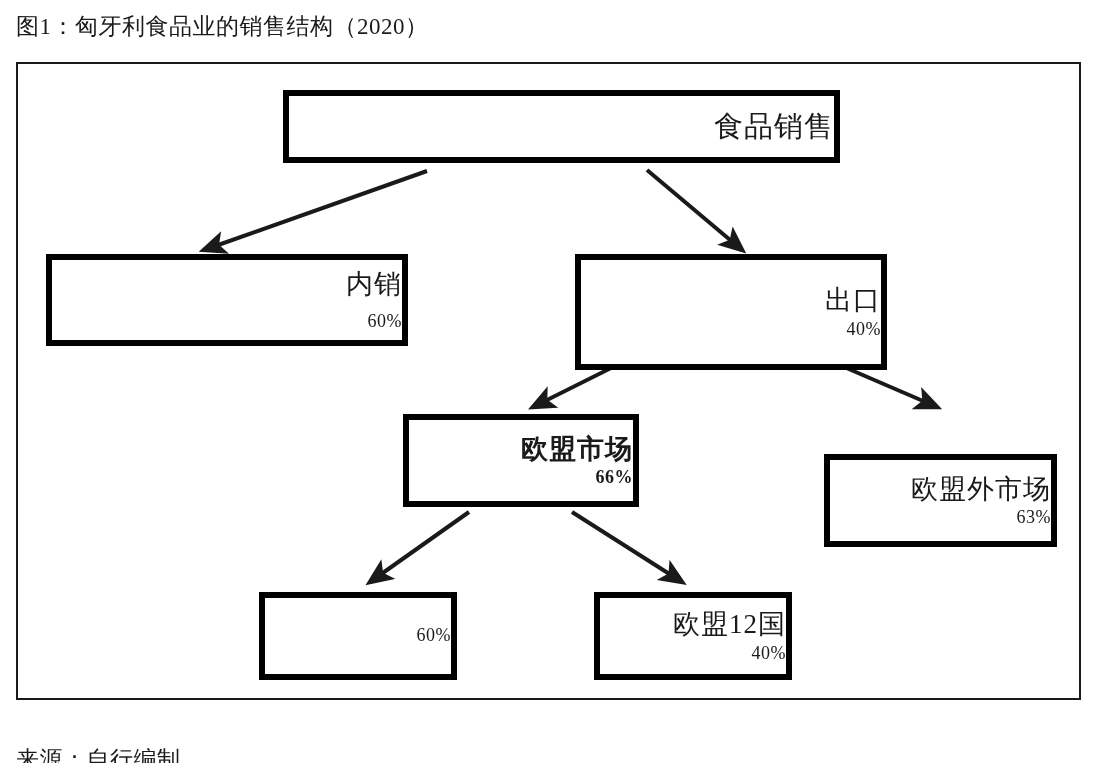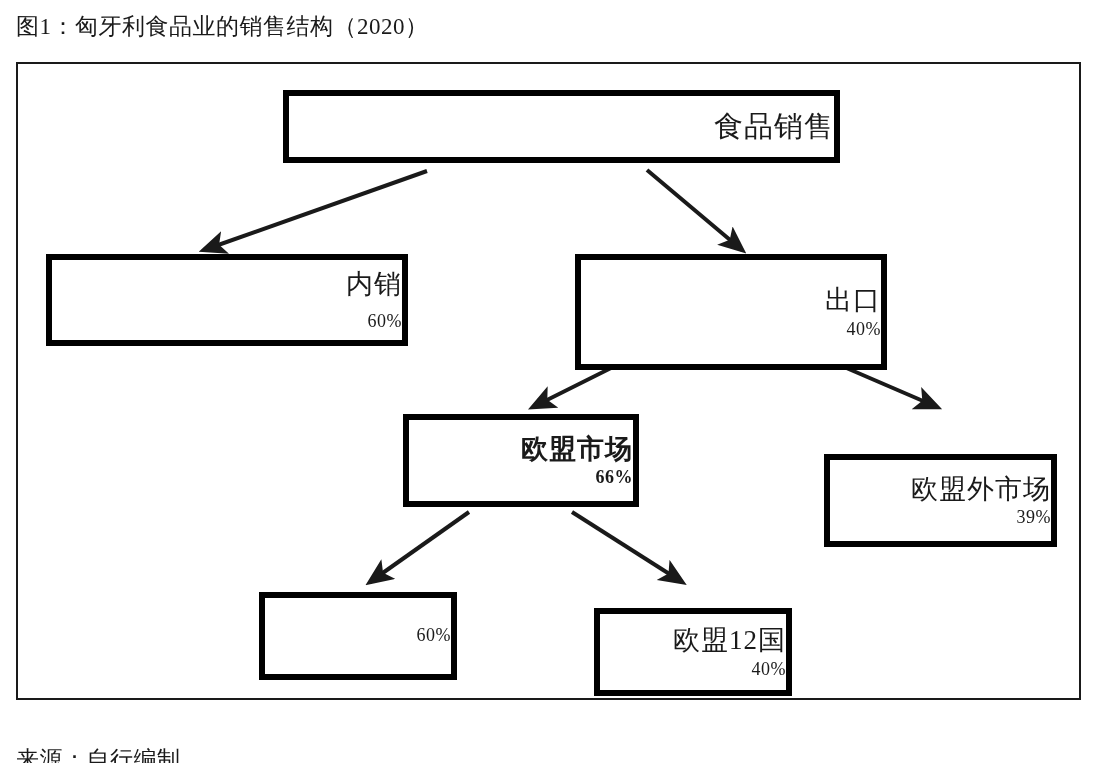--- a/index.html
+++ b/index.html
@@ -107,25 +107,25 @@
       <div class="node-box" style="left: 557px; top: 190px; width: 312px; height: 116px;">
         <div class="node-label">出口</div>
         <div class="node-value">40%</div>
       </div>
       <div class="node-box" style="left: 385px; top: 350px; width: 236px; height: 93px; font-weight: bold;">
         <div class="node-label">欧盟市场</div>
         <div class="node-value">66%</div>
       </div>
       <div class="node-box" style="left: 806px; top: 350px; width: 233px; height: 93px; margin-top: 40px;">
         <div class="node-label">欧盟外市场</div>
-        <div class="node-value">39%</div>
+        <div class="node-value">63%</div>
       </div>
       <div class="node-box" style="left: 241px; top: 528px; width: 198px; height: 88px;">
         <div class="node-value">60%</div>
       </div>
-      <div class="node-box" style="left: 576px; top: 528px; width: 198px; height: 88px; margin-top: 16px;">
+      <div class="node-box" style="left: 576px; top: 528px; width: 198px; height: 88px;">
         <div class="node-label">欧盟12国</div>
         <div class="node-value">40%</div>
       </div>
     </div>
 </div>
 
 <div id="figure-source">来源：自行编制</div>
 
 </body></html>

